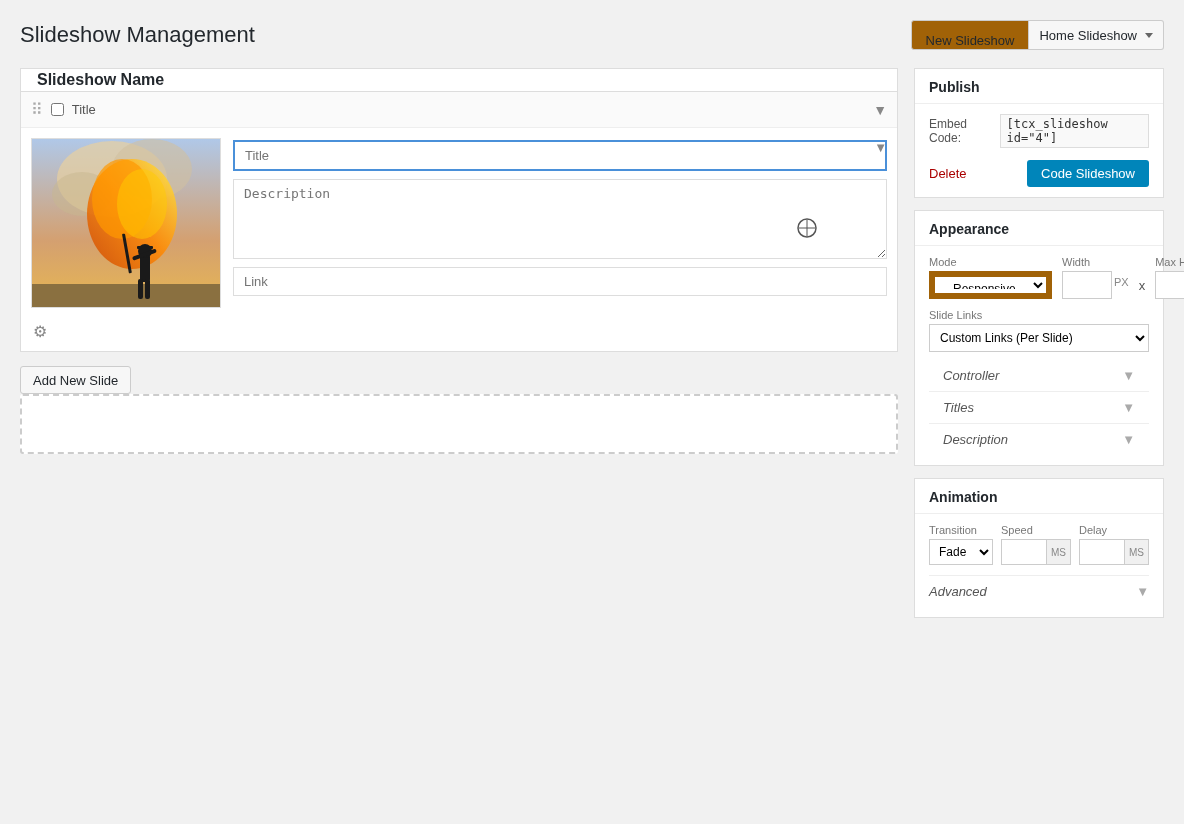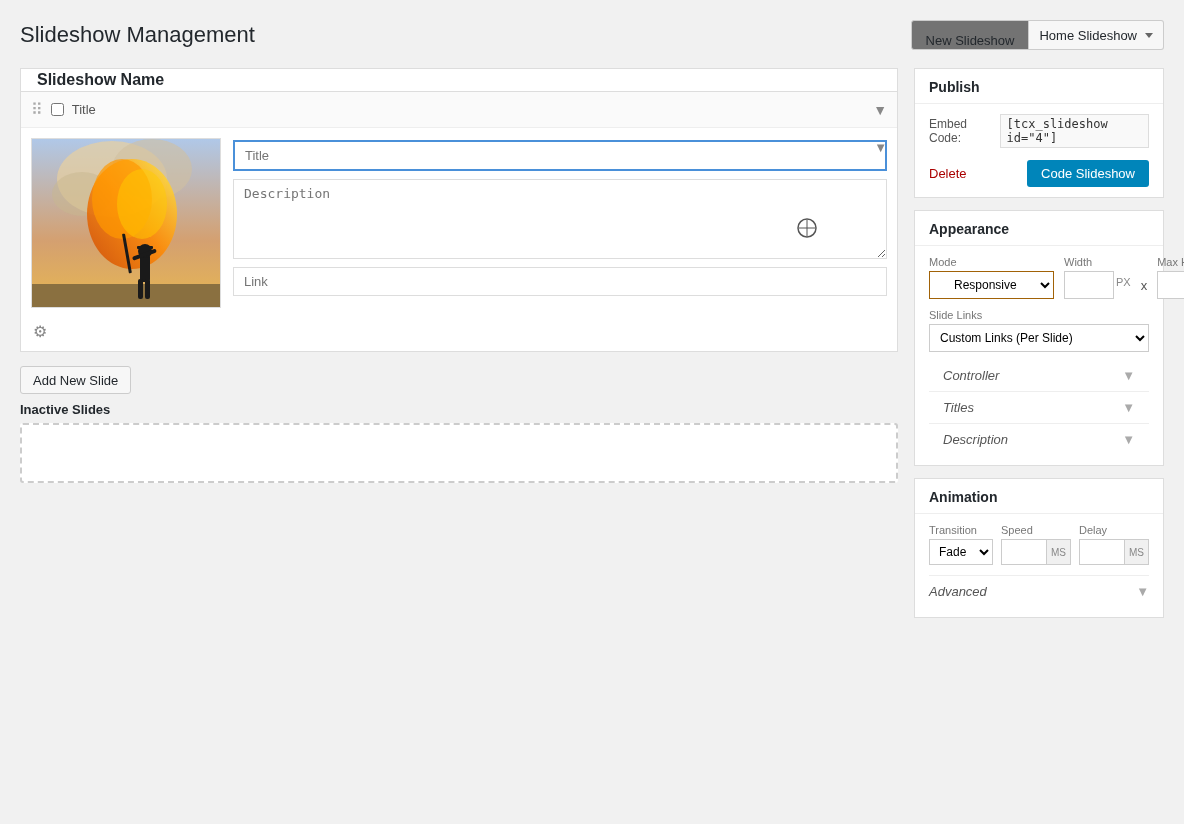--- a/index.html
+++ b/index.html
@@ -23,21 +23,21 @@
       font-size: 22px;
       font-weight: 400;
       color: #23282d;
     }
     .top-buttons {
       display: flex;
       align-items: center;
       gap: 0;
     }
     .btn-new-slideshow {
-      background: #737373;
+      background: #a16207;
       border: 1px solid #ccc;
       color: #23282d;
       padding: 12px 14px;
       font-size: 13px;
       cursor: pointer;
       border-radius: 3px 0 0 3px;
       height: 30px;
     }
     .btn-home-slideshow {
       background: #f7f7f7;
@@ -274,22 +274,22 @@
     .appearance-field {
       display: flex;
       flex-direction: column;
       gap: 3px;
     }
     .appearance-field label {
       font-size: 11px;
       color: #777;
     }
     .appearance-select {
-      border: 1px solid #a16207;
-      padding: 4px 20px;
+      border: 6px solid #a16207;
+      padding: 4px 14px;
       font-size: 12px;
       background: #fff;
       height: 28px;
     }
     .appearance-input {
       border: 1px solid #ccc;
       padding: 4px 6px;
       font-size: 12px;
       width: 50px;
       height: 28px;
@@ -499,21 +499,20 @@
           </div>
         </div>
 
         <div style="padding: 4px 10px 10px 10px;">
           <span class="slide-gear">⚙</span>
         </div>
       </div>
 
       <div class="bottom-actions">
         <button class="btn-add-slide">Add New Slide</button>
-        <span class="inactive-slides-label">Inactive Slides</span>
         <div class="inactive-drop-zone"></div>
       </div>
     </div>
 
     <div class="right-panel">
 
       <div class="panel-box">
         <div class="panel-box-header">
           <h3>Publish</h3>
         </div>

